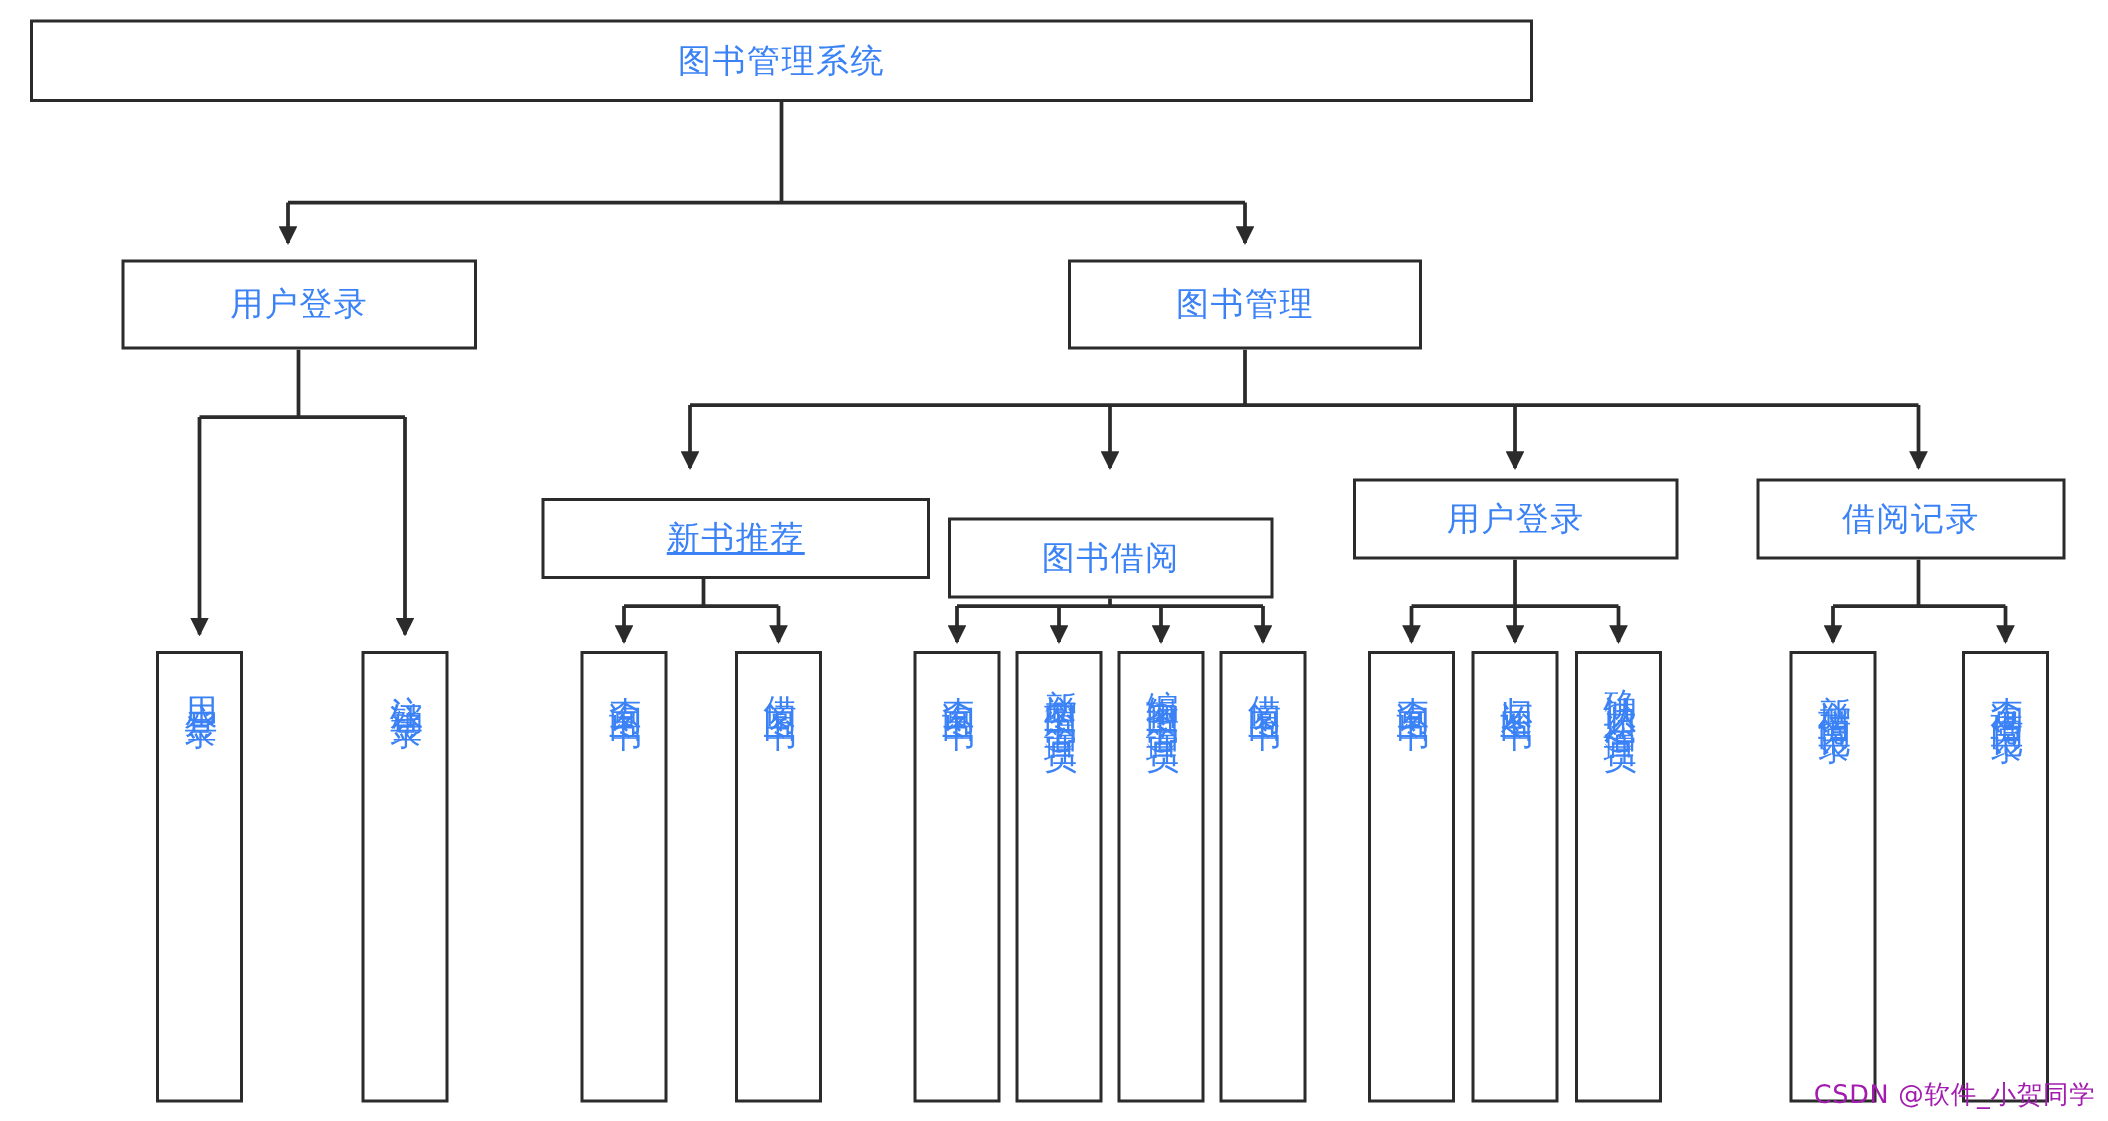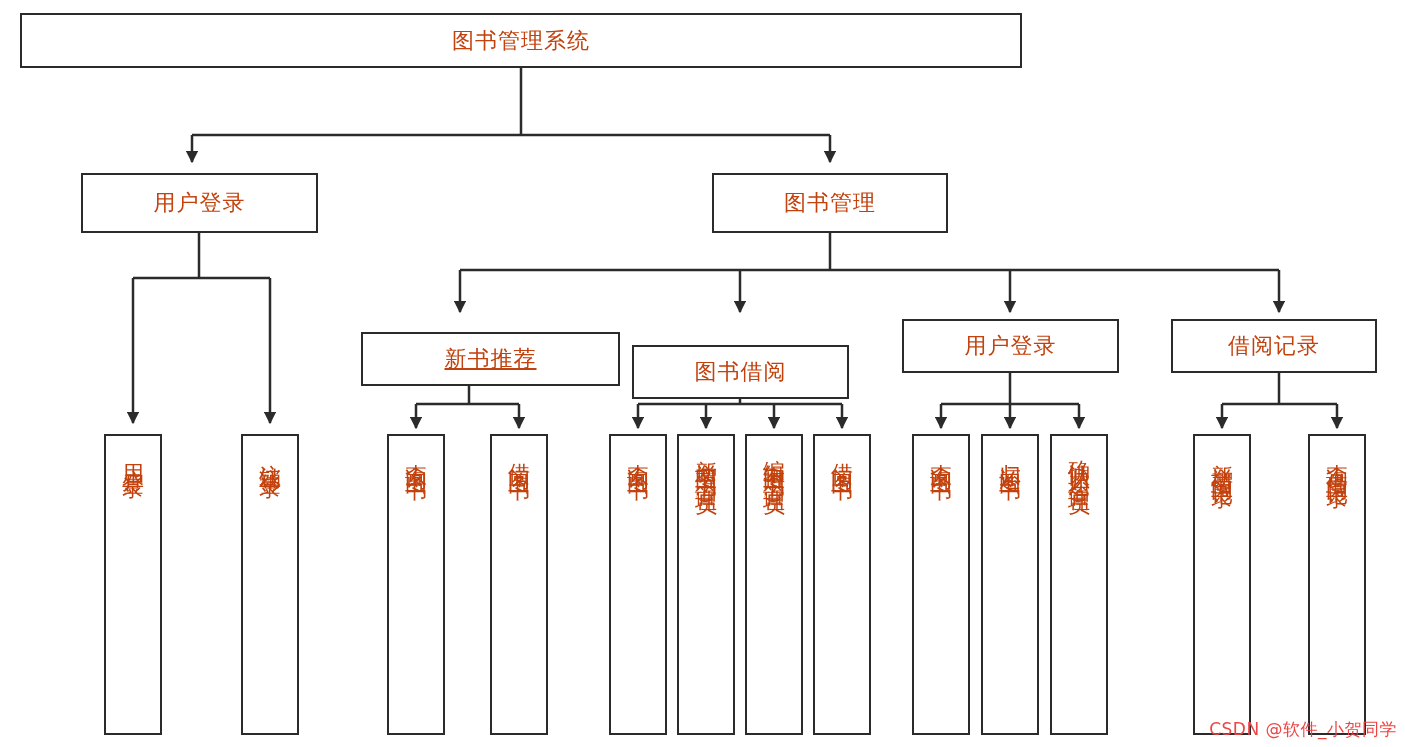--- a/index.html
+++ b/index.html
@@ -25,21 +25,21 @@
     height: 747px;
   }
   .node {
     position: absolute;
     box-sizing: border-box;
     background: #ffffff;
     border: 2px solid #2b2b2b;
     display: flex;
     align-items: center;
     justify-content: center;
-    color: #c2410c;
+    color: #3b82f6;
   }
   .node.horizontal {
     font-size: 22px;
     letter-spacing: 1px;
   }
   .node.vertical {
     font-size: 22px;
     padding-top: 4px;
     padding-bottom: 4px;
     align-items: flex-start;
@@ -53,21 +53,21 @@
     margin-top: 6px;
   }
   .node.vertical.pad-top .vlabel {
     margin-top: 2px;
   }
   #watermark {
     position: absolute;
     right: 8px;
     bottom: 6px;
     font-size: 17px;
-    color: #ef4444;
+    color: #a21caf;
     white-space: nowrap;
     letter-spacing: 0.5px;
   }
 </style>
 </head>
 <body>
 
 <div id="canvas">
 
   <svg id="diagram-svg" viewBox="0 0 1405 747" xmlns="http://www.w3.org/2000/svg">

